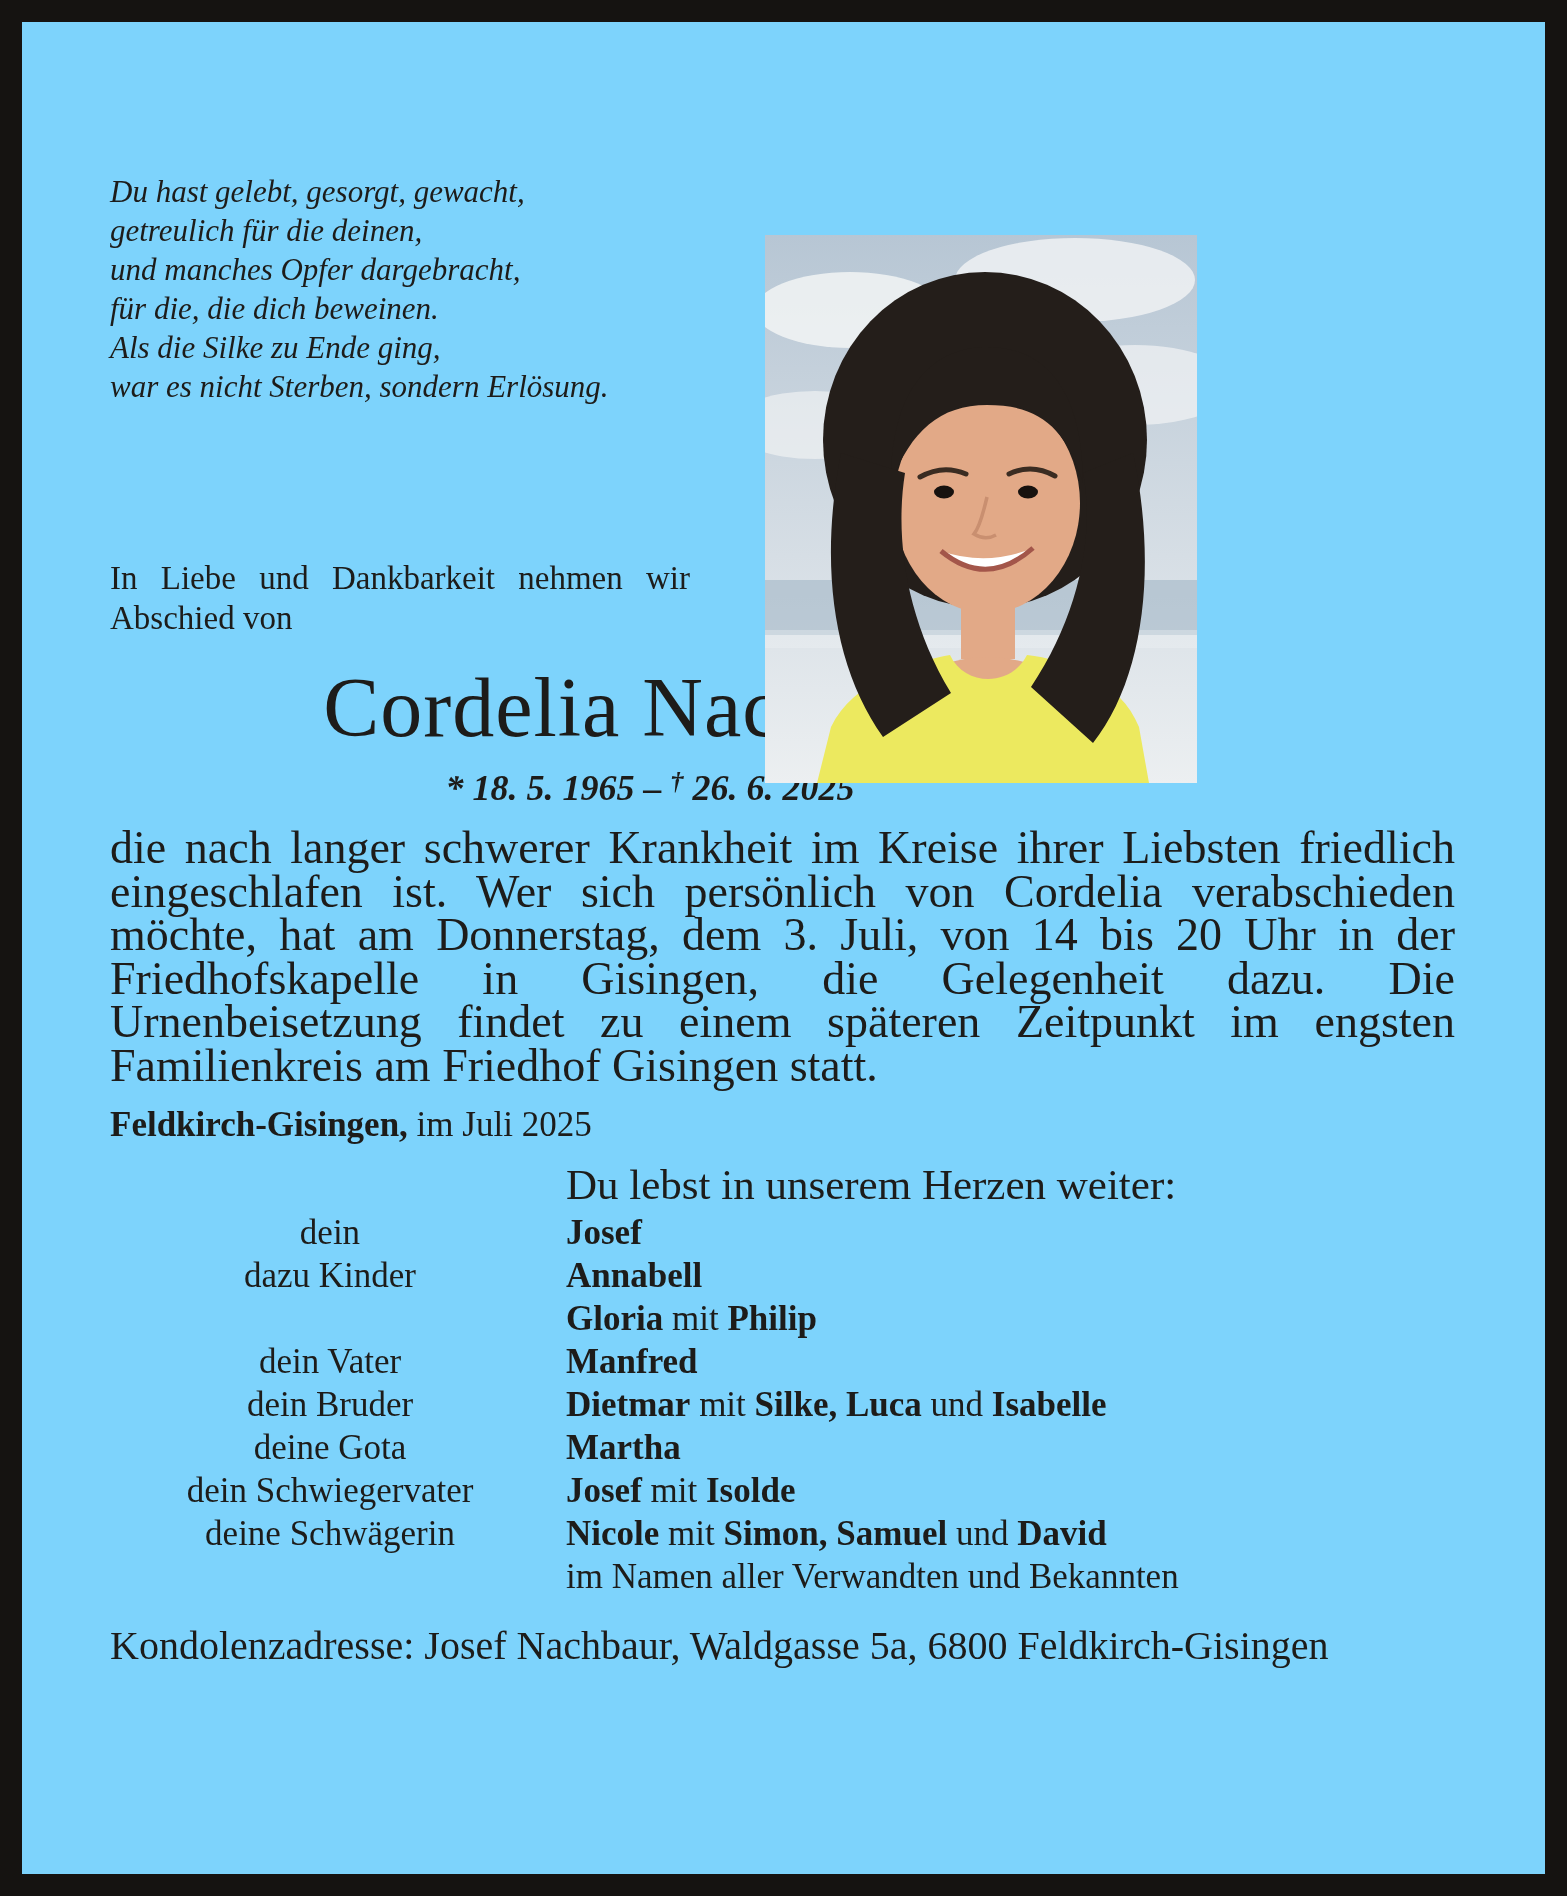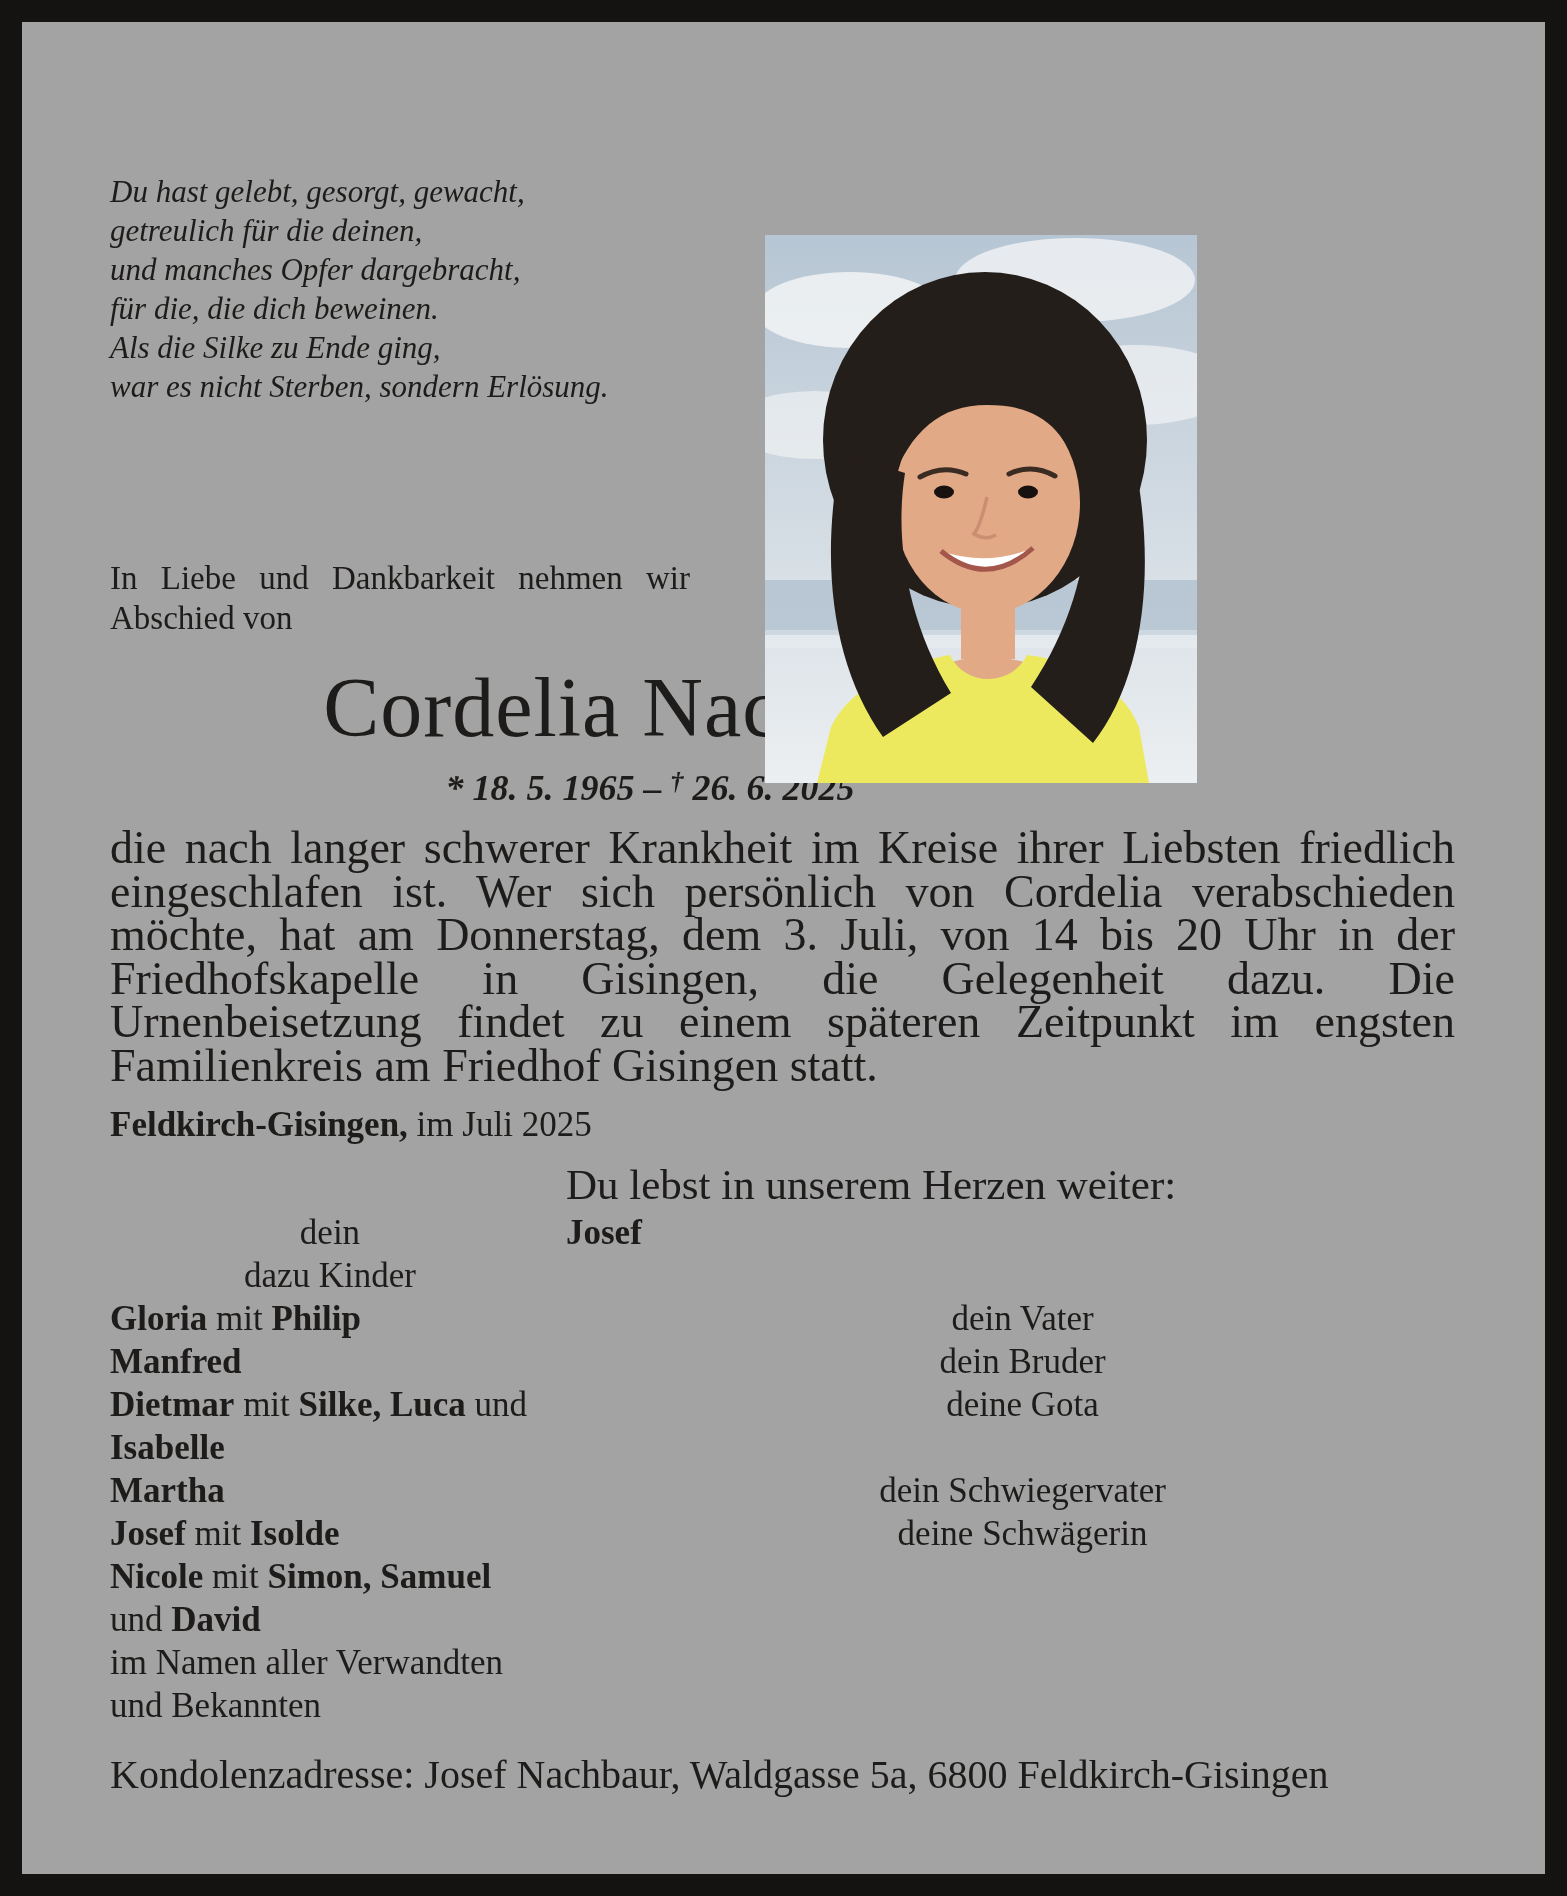--- a/index.html
+++ b/index.html
@@ -1,21 +1,21 @@
 <!DOCTYPE html>
 <html><head>
 <meta charset="utf-8">
 <style>
   html, body { margin: 0; padding: 0; background: #ffffff; }
   .page {
     width: 1567px;
     height: 1896px;
     box-sizing: border-box;
     border: 22px solid #151311;
-    background: #a3a3a3;
+    background: #7dd3fc;
     position: relative;
     font-family: "Liberation Serif", "DejaVu Serif", serif;
     color: #1d1c1a;
     overflow: hidden;
   }
   .content {
     position: relative;
     height: 100%;
     box-sizing: border-box;
     padding: 0 66px 0 88px;
@@ -169,20 +169,21 @@
     <div class="obit">die nach langer schwerer Krankheit im Kreise ihrer Liebsten friedlich eingeschlafen ist. Wer sich persönlich von Cordelia verabschieden möchte, hat am Donnerstag, dem 3. Juli, von 14 bis 20 Uhr in der Friedhofskapelle in Gisingen, die Gelegenheit dazu. Die Urnenbeisetzung findet zu einem späteren Zeitpunkt im engsten Familienkreis am Friedhof Gisingen statt.</div>
 
     <div class="place"><span class="b">Feldkirch-Gisingen,</span><span> im Juli 2025</span></div>
 
     <div class="closing">Du lebst in unserem Herzen weiter:</div>
 
     <div class="family">
         <div class="fam-label">dein</div>
         <div class="fam-names"><span class="b">Josef</span></div>
         <div class="fam-label">dazu Kinder</div>
+        <div class="fam-names"><span class="b">Annabell</span></div>
         <div class="fam-label"></div>
         <div class="fam-names"><span class="b">Gloria</span><span> mit </span><span class="b">Philip</span></div>
         <div class="fam-label">dein Vater</div>
         <div class="fam-names"><span class="b">Manfred</span></div>
         <div class="fam-label">dein Bruder</div>
         <div class="fam-names"><span class="b">Dietmar</span><span> mit </span><span class="b">Silke, Luca</span><span> und </span><span class="b">Isabelle</span></div>
         <div class="fam-label">deine Gota</div>
         <div class="fam-names"><span class="b">Martha</span></div>
         <div class="fam-label">dein Schwiegervater</div>
         <div class="fam-names"><span class="b">Josef</span><span> mit </span><span class="b">Isolde</span></div>

